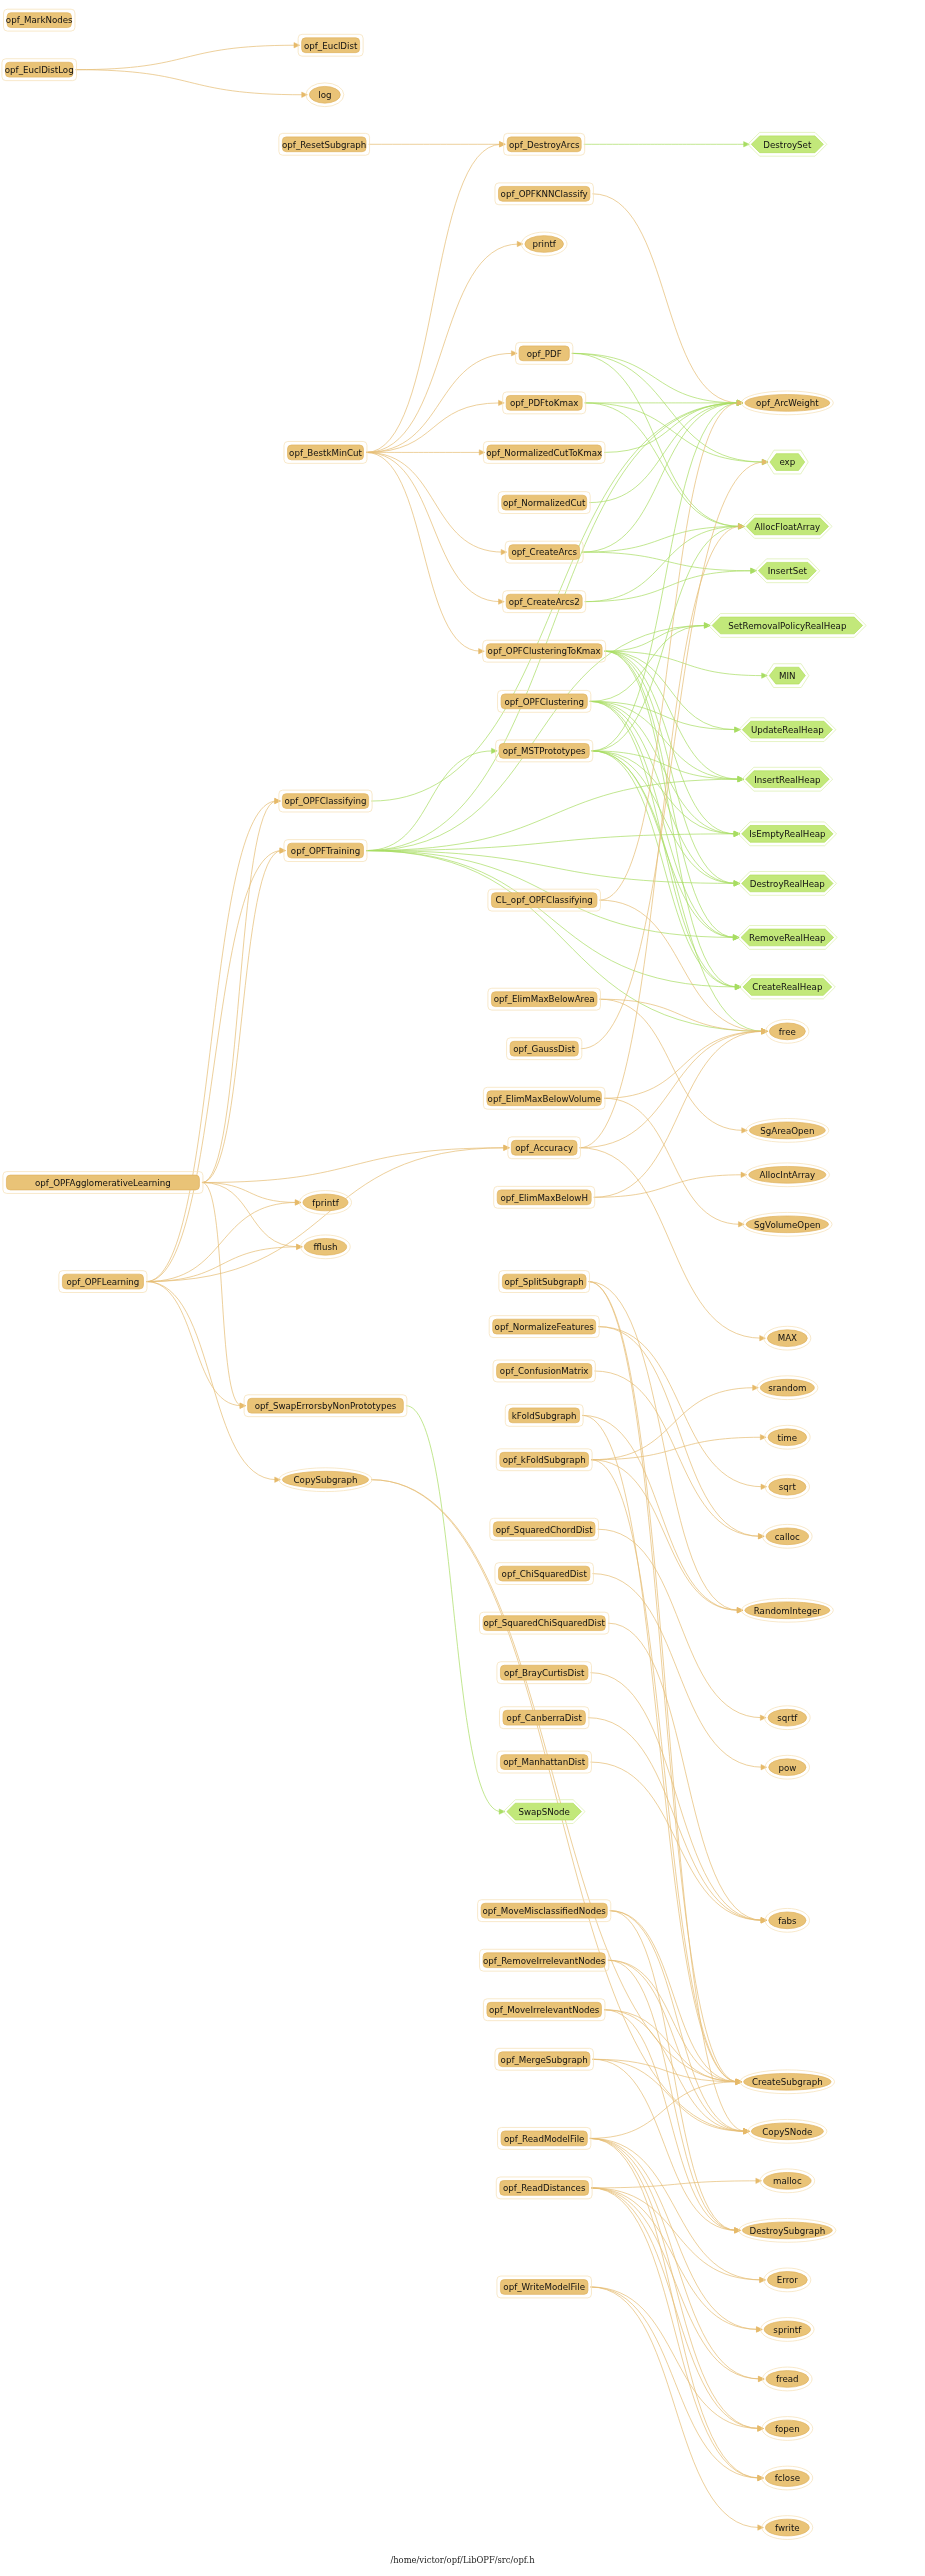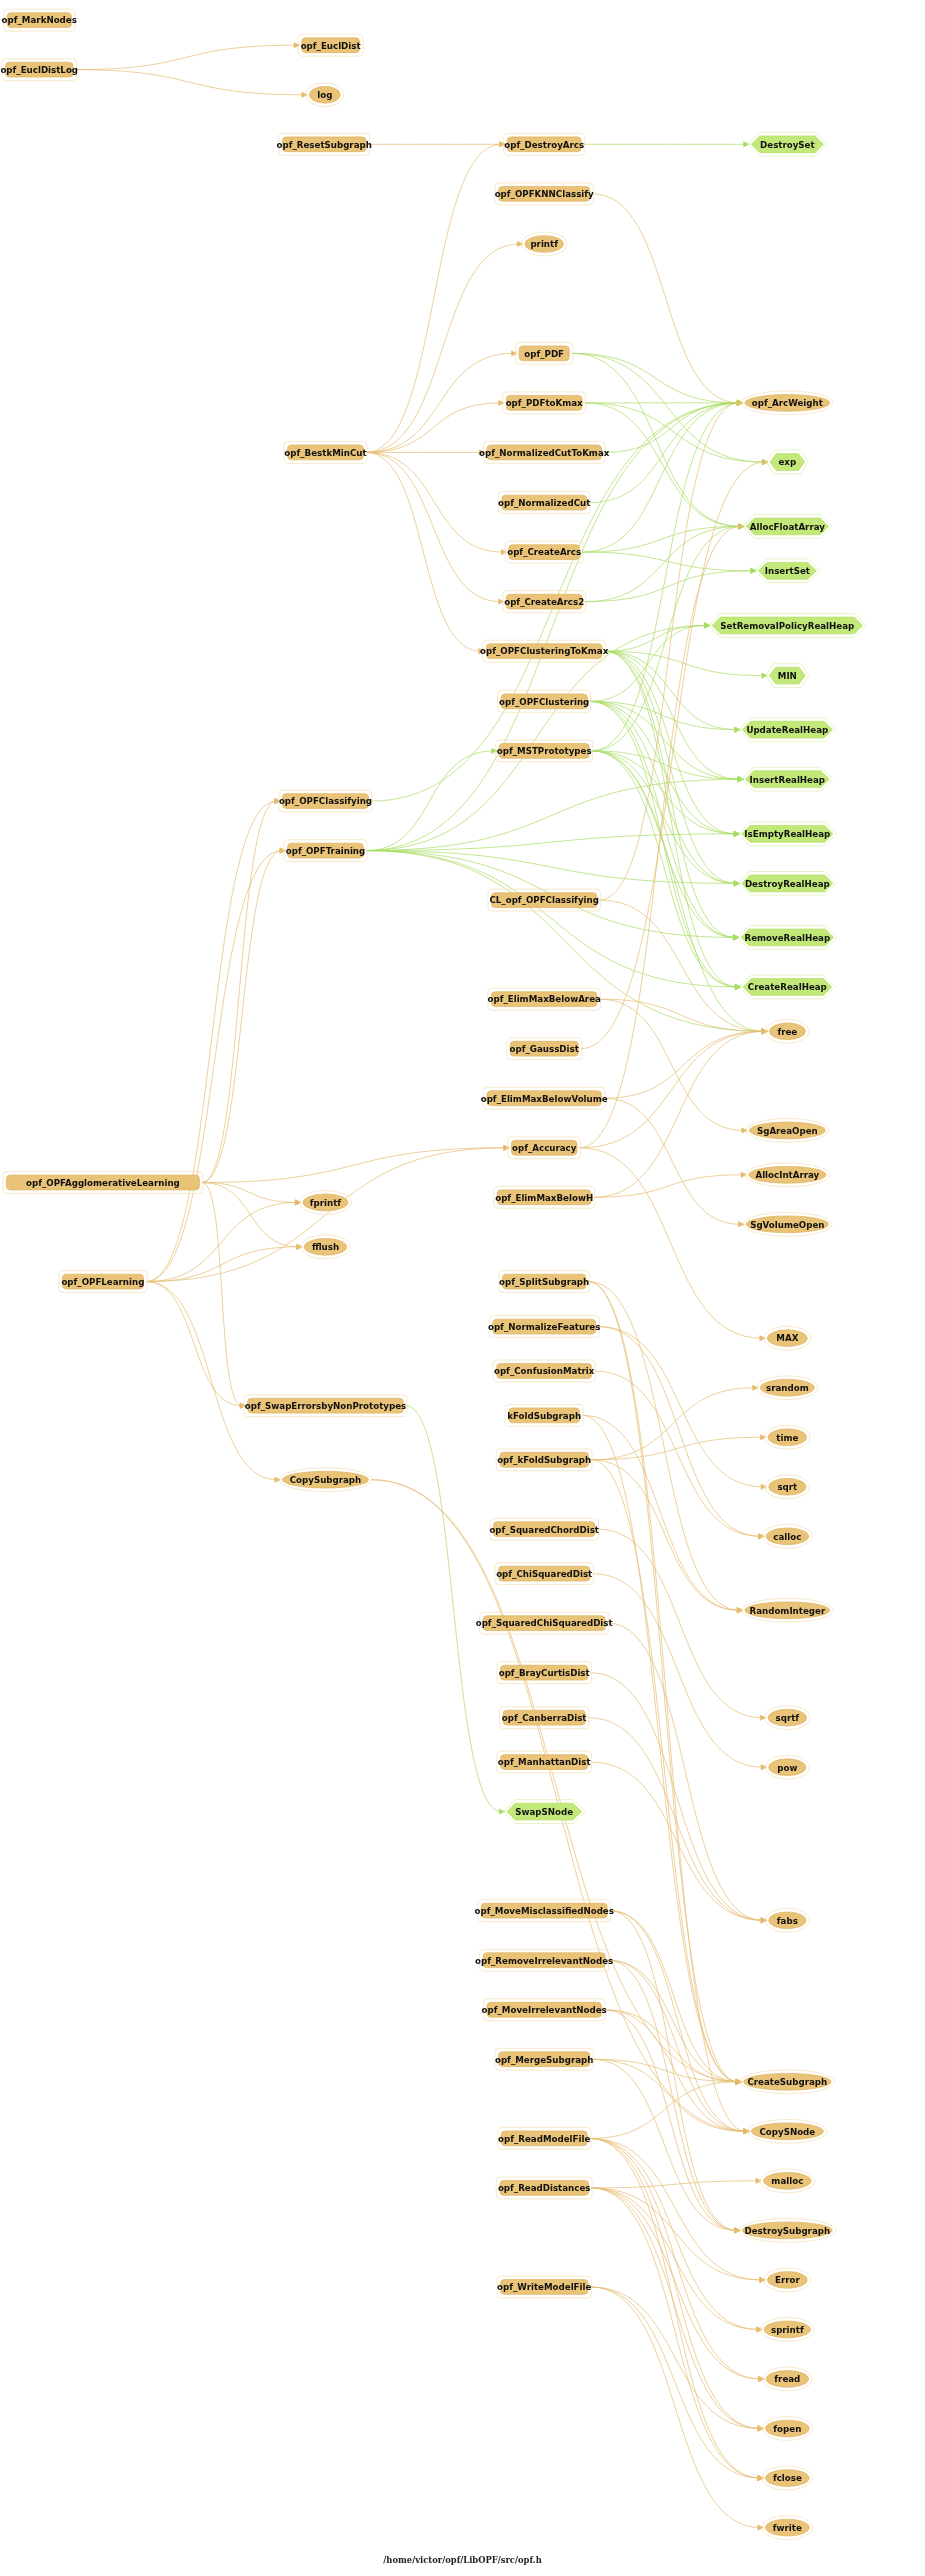--- a/index.html
+++ b/index.html
@@ -1,17 +1,17 @@
 <!DOCTYPE html>
 <html style="font-size:10.3px"><head>
 <meta charset="utf-8">
 <style>
   html,body{margin:0;padding:0;background:#ffffff;}
   body{font-family:"DejaVu Sans","Liberation Sans",sans-serif;}
-  #stage{position:relative;width:925px;height:2576px;background:#ffffff;overflow:hidden;font-weight:bold;}
+  #stage{position:relative;width:925px;height:2576px;background:#ffffff;overflow:hidden;}
   #graph{position:absolute;inset:0;width:925px;height:2576px;}
   .nodeText{font-family:"DejaVu Sans","Liberation Sans",sans-serif;font-size:13.5px;fill:#111111;
             text-anchor:middle;dominant-baseline:central;paint-order:stroke;}
   .caption{font-family:"DejaVu Serif","Liberation Serif",serif;font-size:13px;fill:#222222;text-anchor:middle;}
   .edge{fill:none;stroke-width:1.1px;}
   .arrowOrange{fill:#e6ba6a;stroke:#e6ba6a;stroke-width:.7px;}
   .arrowGreen{fill:#a8dd63;stroke:#a8dd63;stroke-width:.7px;}
 </style>
 </head>
 <body>

